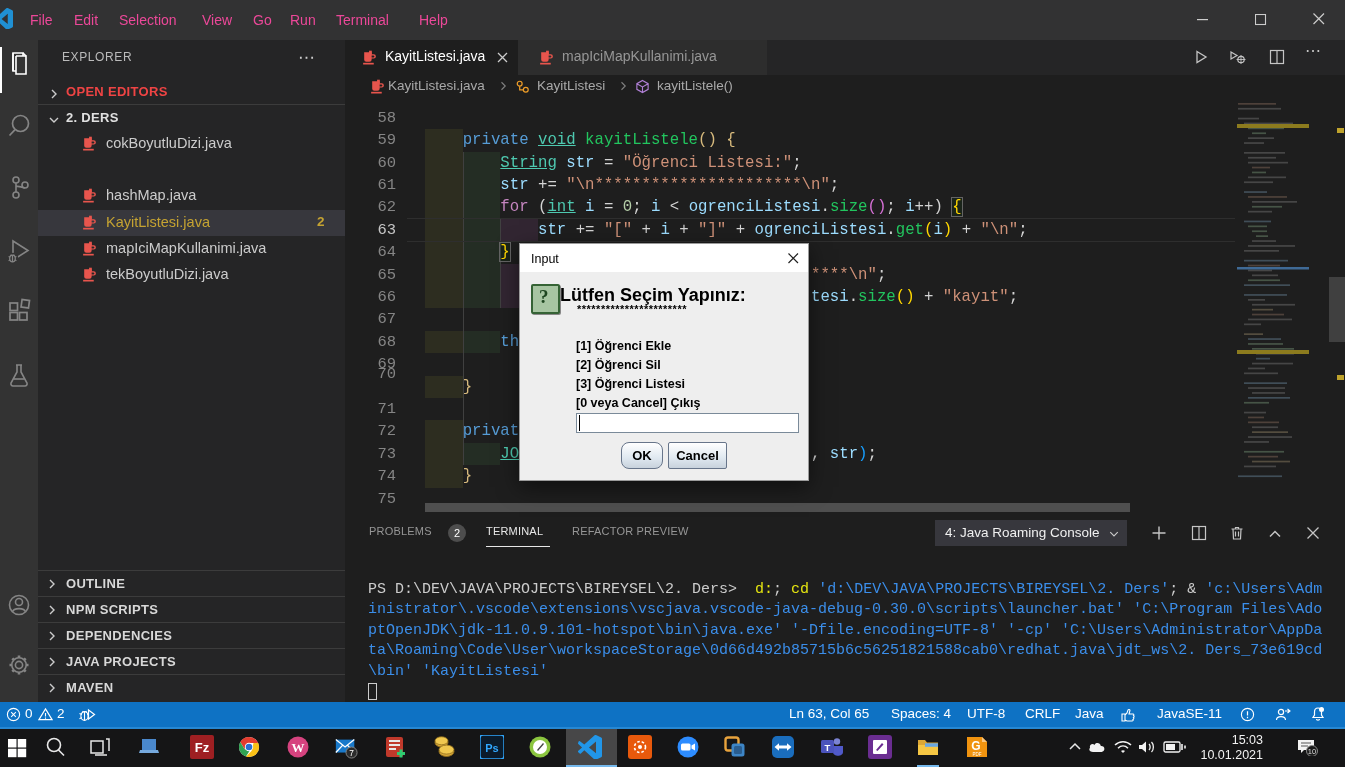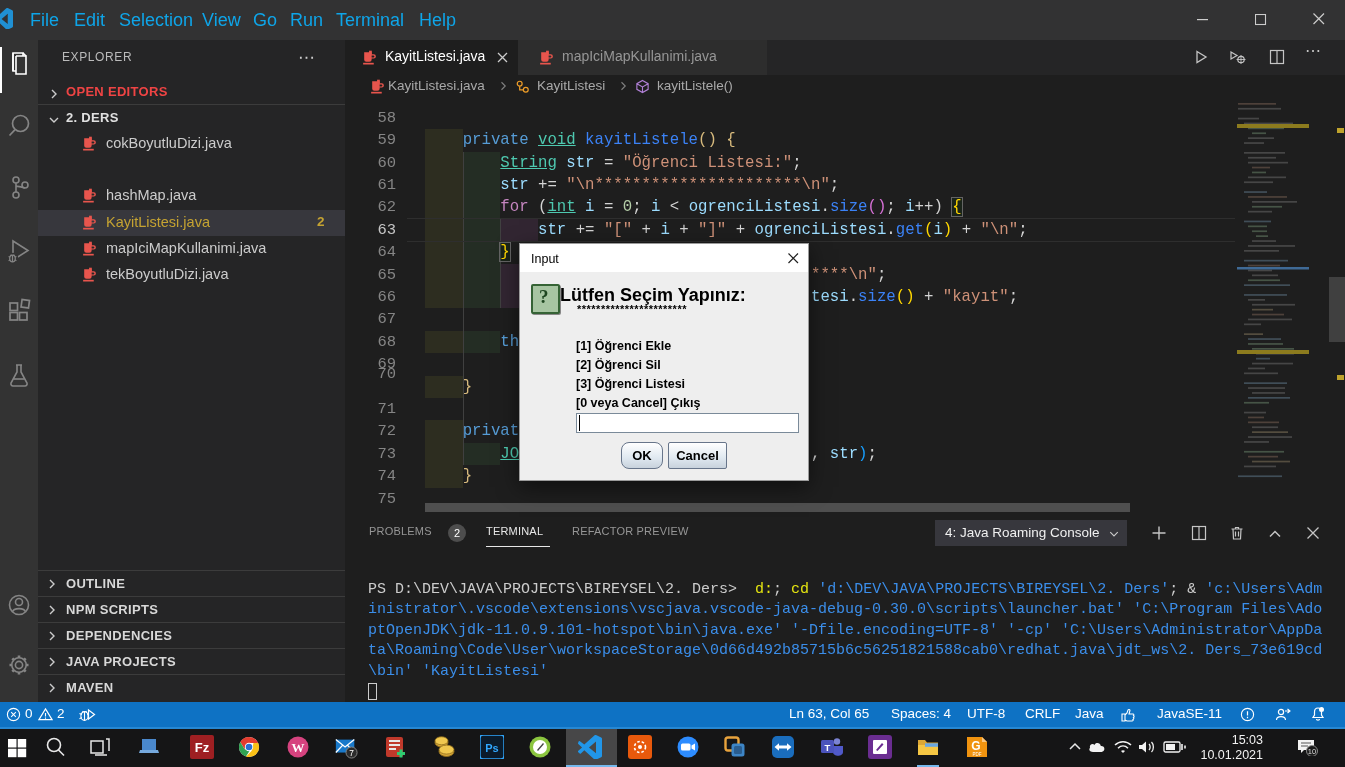--- a/index.html
+++ b/index.html
@@ -2,21 +2,21 @@
 <html><head>
 <meta charset="utf-8">
 <style>
 * { margin:0; padding:0; box-sizing:border-box; }
 html,body { width:1345px; height:767px; overflow:hidden; background:#1e1e1e; }
 body { font-family:"Liberation Sans", sans-serif; }
 .abs { position:absolute; }
 #stage { position:relative; width:1345px; height:767px; overflow:hidden; }
 
 #titlebar { left:0; top:0; width:1345px; height:40px; background:#323233; color:#cccccc; }
-.menuitem { position:absolute; top:0; height:40px; line-height:40px; font-size:18px; color:#0ea5e9; }
+.menuitem { position:absolute; top:0; height:40px; line-height:40px; font-size:14px; color:#ec4899; }
 
 #activitybar { left:0; top:40px; width:38px; height:662px; background:#333333; }
 .aicon { position:absolute; left:0; width:38px; height:40px; color:#858585; }
 
 #sidebar { left:38px; top:40px; width:307px; height:662px; background:#252526; color:#cccccc; }
 .sect { position:absolute; left:0; width:307px; height:26px; border-top:1px solid #3c3c3c; font-weight:bold; font-size:13px; color:#d8d8d8; }
 .sect .lbl { position:absolute; left:28px; top:5px; letter-spacing:0.3px;}
 .chev { position:absolute; width:16px; height:16px; }
 .filerow { position:absolute; left:0; width:307px; height:26px; font-size:14.5px; color:#cccccc; }
 .filerow .nm { position:absolute; left:68px; top:4px; white-space:nowrap;}
@@ -31,21 +31,21 @@
 #breadcrumb { left:345px; top:75px; width:1000px; height:22px; background:#1e1e1e; color:#a9a9a9; font-size:13.5px; }
 
 #editor { left:345px; top:97px; width:1000px; height:416px; background:#1e1e1e; overflow:hidden; }
 .lnum { position:absolute; width:51px; text-align:right; color:#858585; font-family:"Liberation Mono", monospace; font-size:15.5px; line-height:22.4px; }
 .code { position:absolute; white-space:pre; font-family:"Liberation Mono", monospace; font-size:15.7px; line-height:22.4px; color:#d4d4d4; }
 .band { position:absolute; height:22.4px; }
 .by { background:rgba(255,255,64,0.07); }
 .bg2 { background:rgba(127,255,127,0.07); }
 .bp { background:rgba(255,127,255,0.09); }
 .iguide { position:absolute; width:1px; background:#404040; }
-.kw { color:#569cd6; } .ty { color:#4ec9b0;text-decoration:underline; } .fn { color:#3b82f6;text-align:center; }
+.kw { color:#569cd6; } .ty { color:#4ec9b0;text-decoration:underline; } .fn { color:#22c55e;text-align:center; }
 .vr { color:#9cdcfe; } .st { color:#ce9178; } .ct { color:#c586c0; }
 .nu { color:#b5cea8; } .au { color:#ffd700; } .pk { color:#d670d6; } .bl { color:#179fff; } .gd { color:#d7ba7d; }
 .bm { outline:1px solid #646464; background:rgba(0,100,0,0.1); }
 
 #minimap { left:1235px; top:97px; width:110px; height:416px; background:#1e1e1e; }
 
 #panel { left:345px; top:513px; width:1000px; height:189px; background:#1e1e1e; }
 .ptab { position:absolute; top:12px; font-size:11px; color:#969696; letter-spacing:0.2px; }
 .term { position:absolute; white-space:pre; font-family:"Liberation Mono", monospace; font-size:15px; line-height:20.4px; color:#cccccc; }
 .ty1 { color:#e5e510; } .tb1 { color:#3b8eea; }

